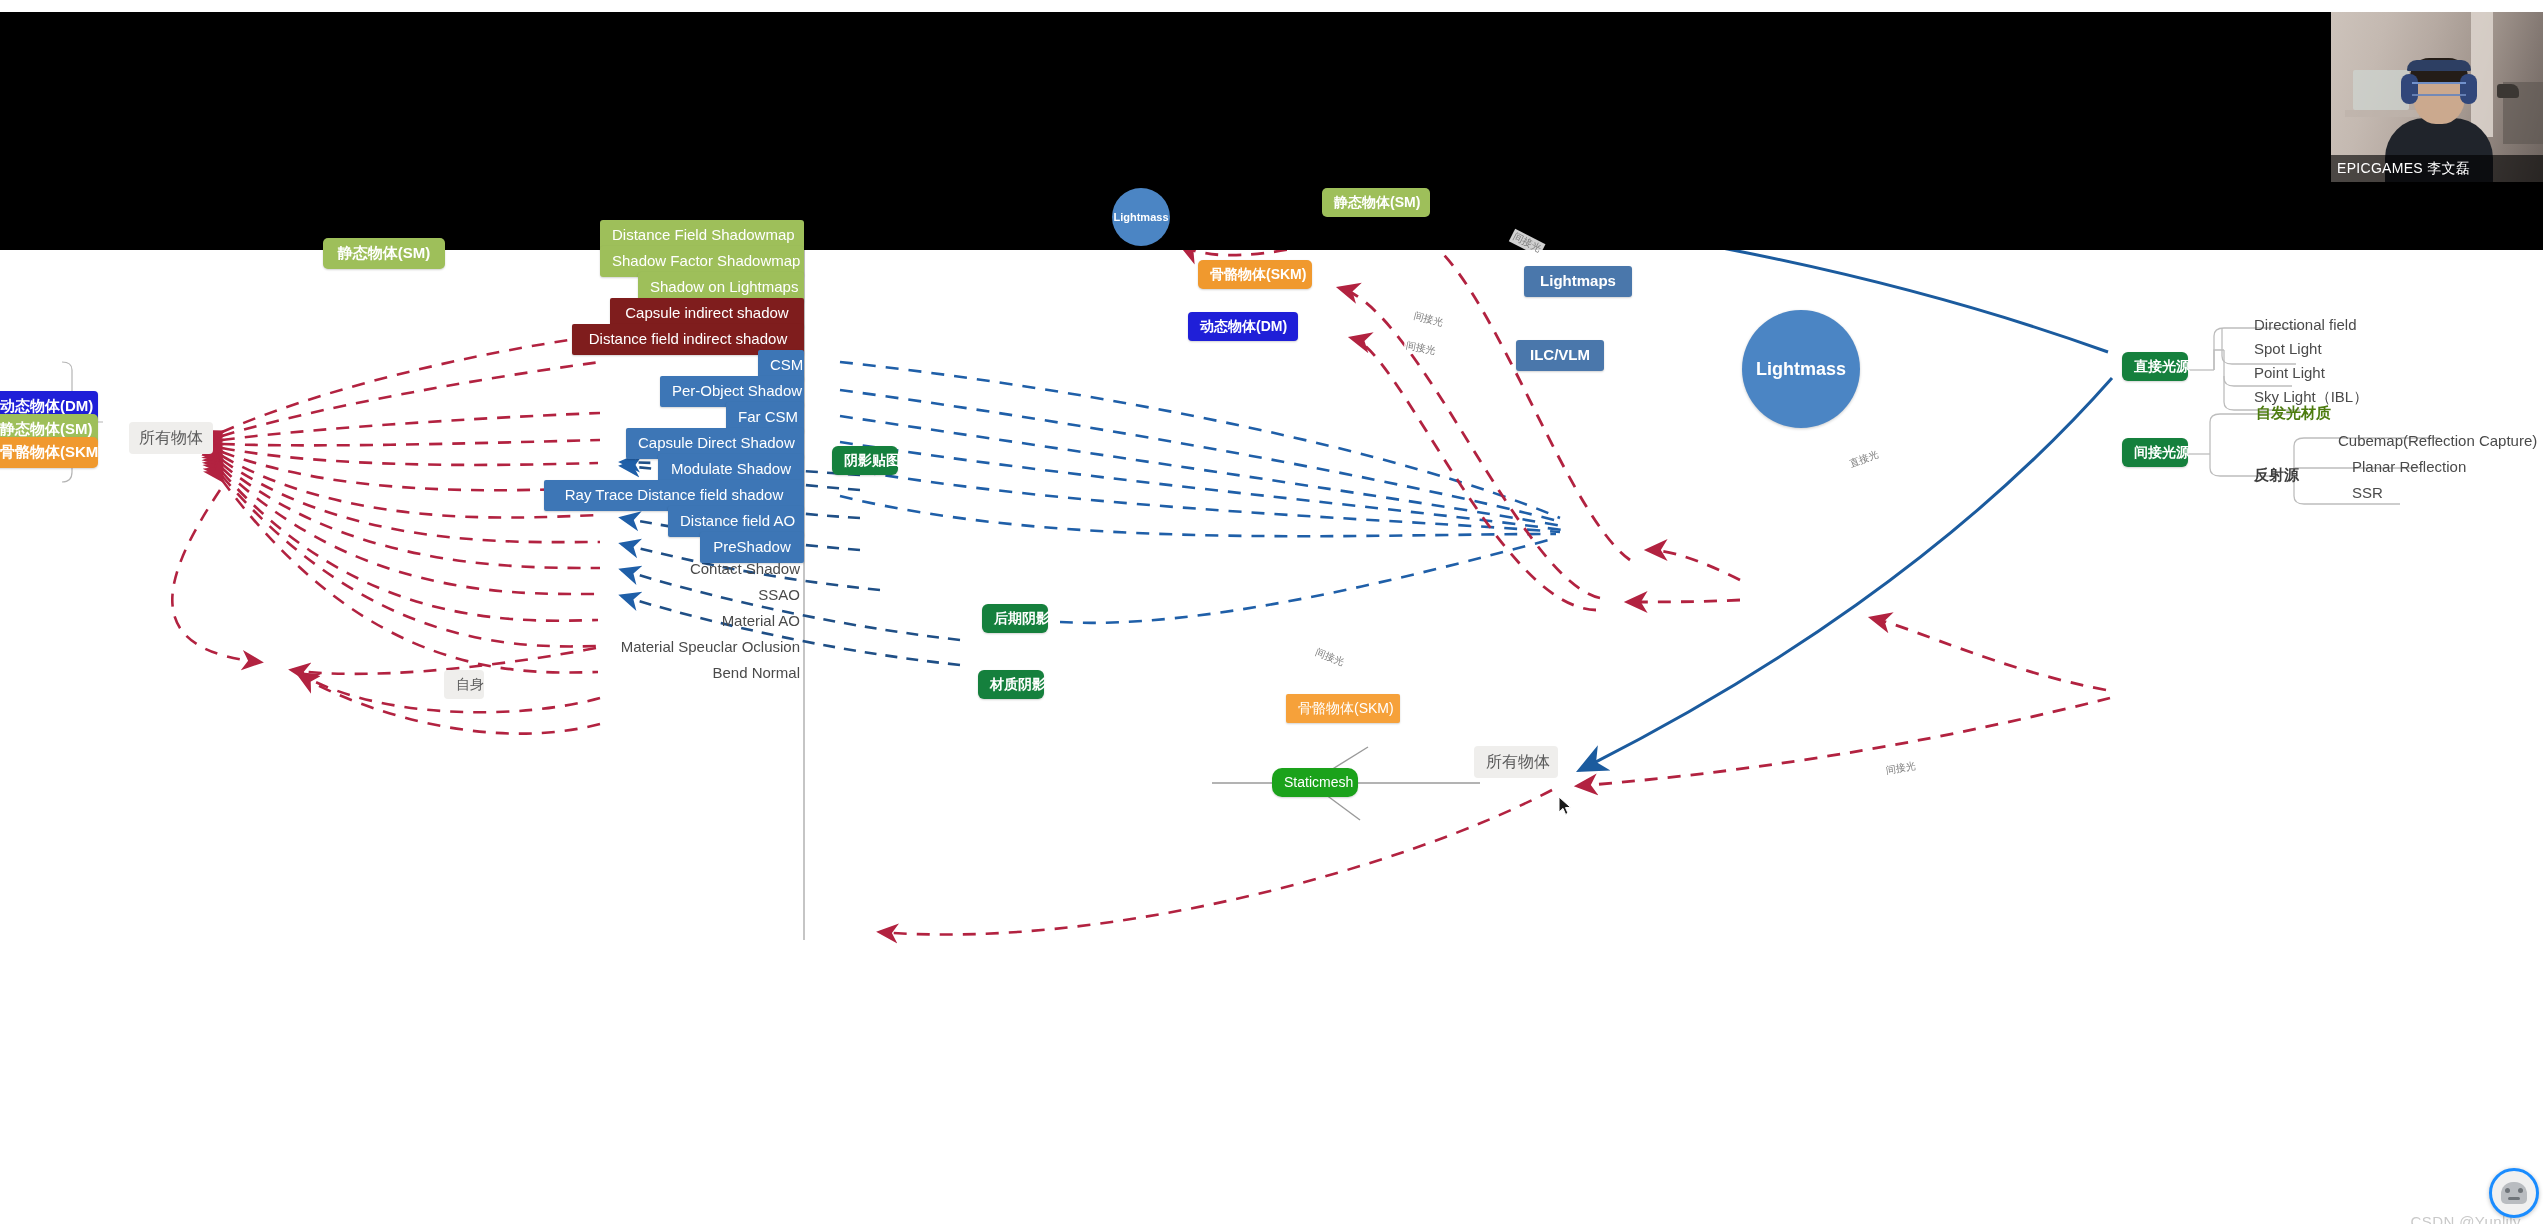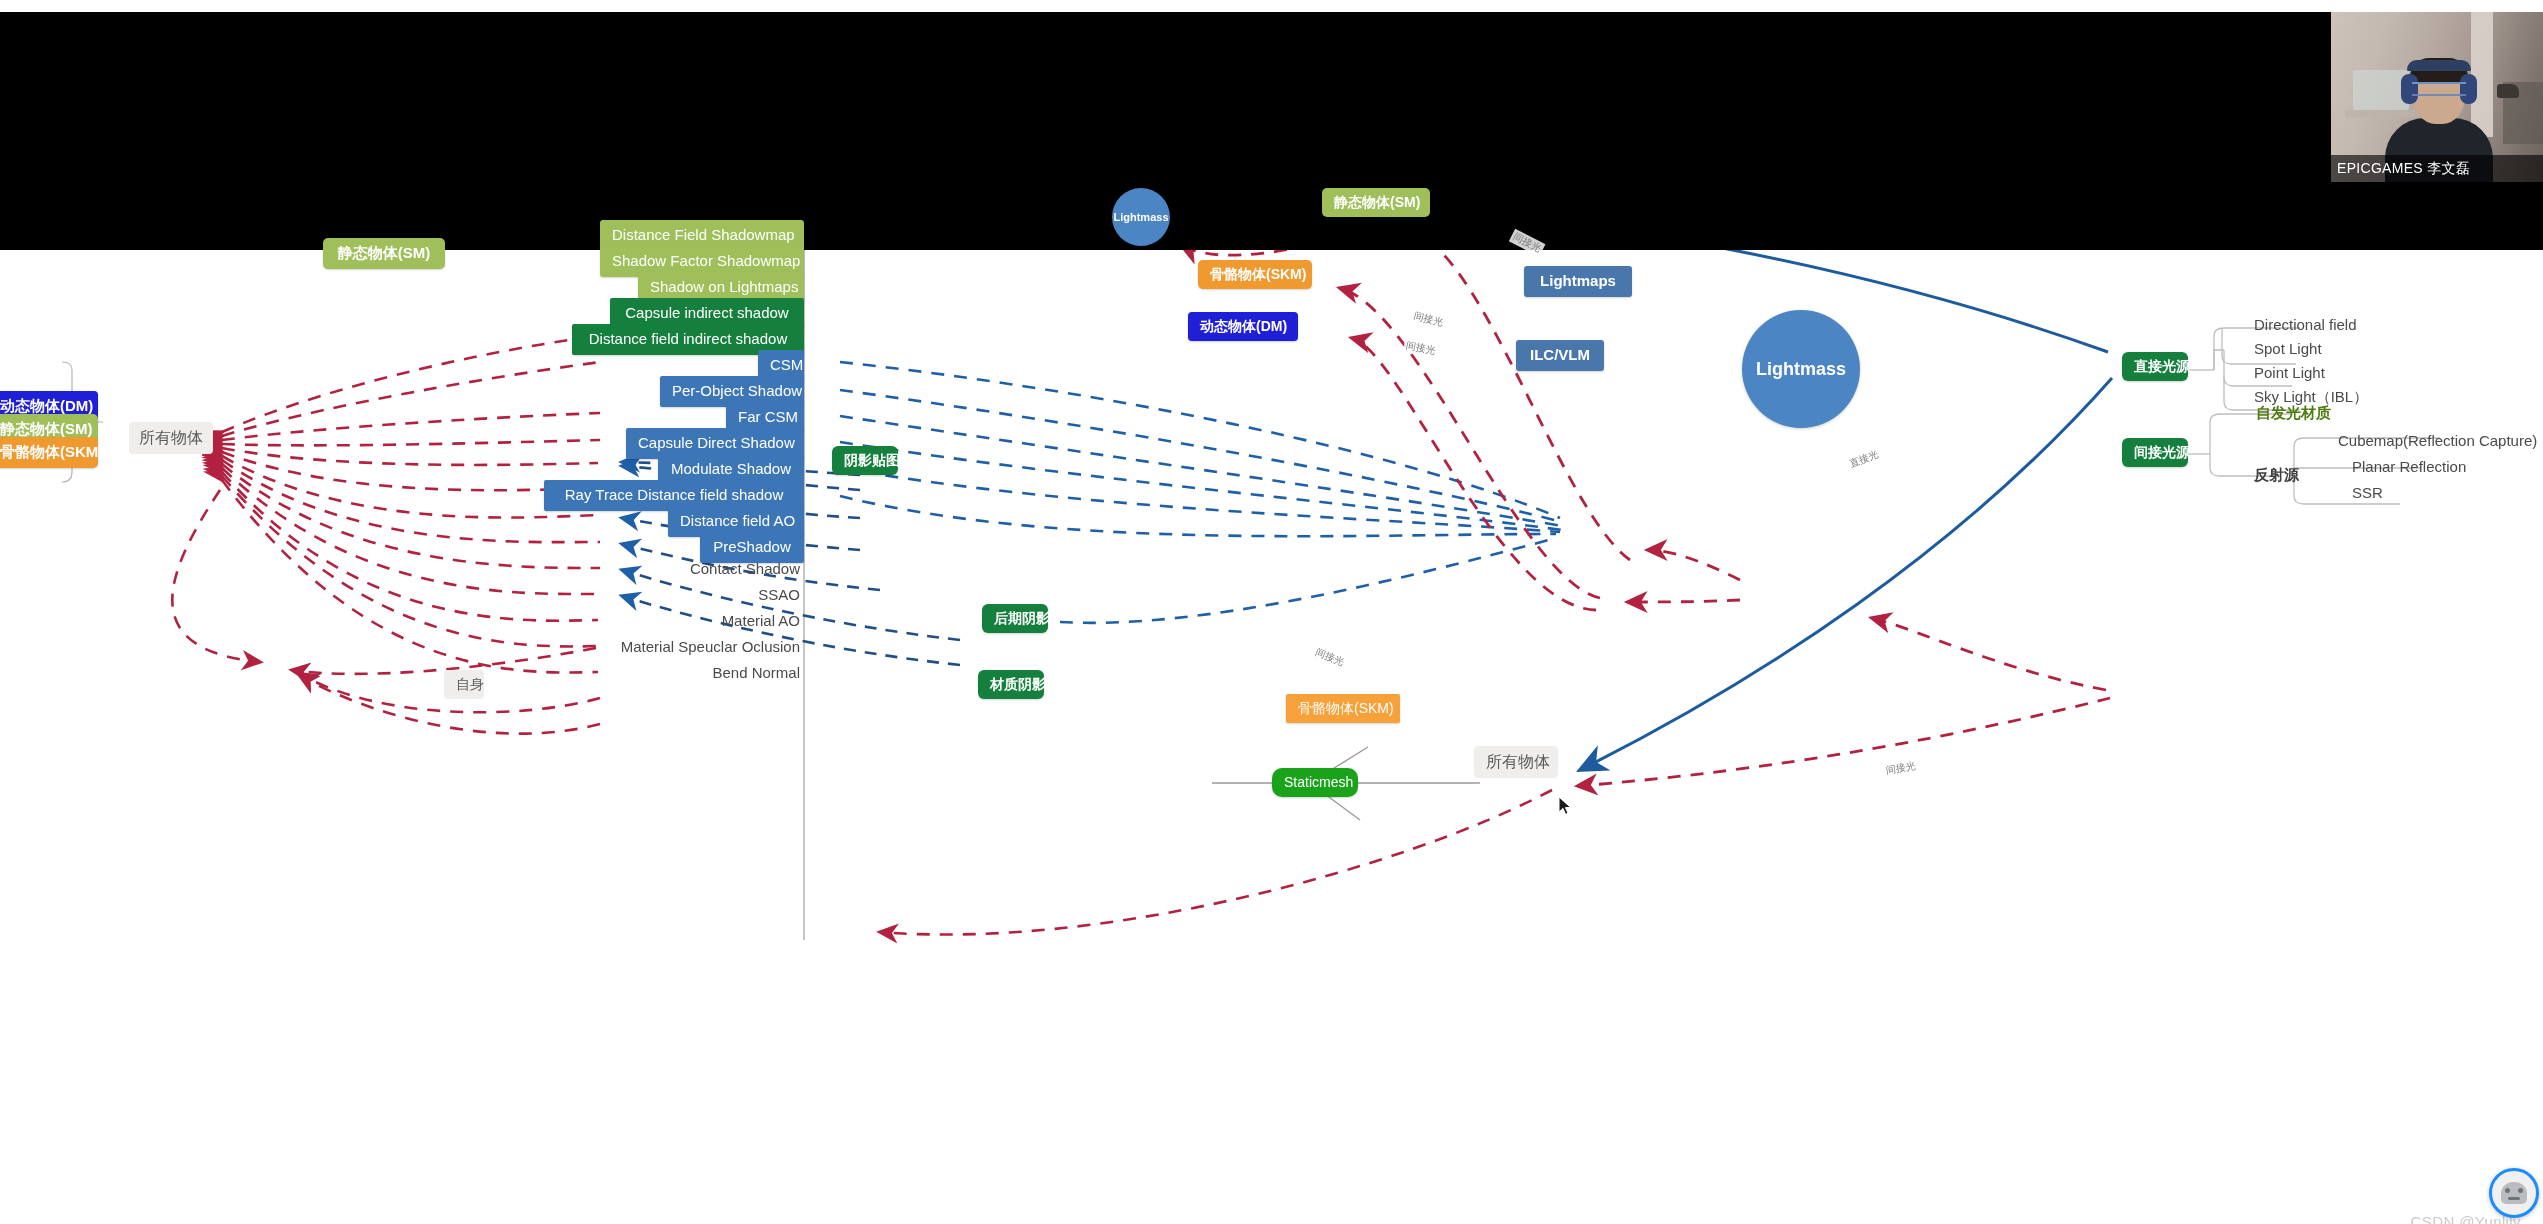--- a/index.html
+++ b/index.html
@@ -51,21 +51,21 @@
     border-radius:5px;color:#fff;font-size:15px;line-height:1.1;
     padding:7px 12px;text-align:center;font-weight:700;
     box-shadow:0 1px 2px rgba(0,0,0,.18);
   }
   .chip.green{background:#9ebf5a;}
   .chip.greenflat{background:#9ebf5a;border-radius:3px;font-weight:500;}
   .chip.orange{background:#f0992e;}
   .chip.orangeflat{background:#f6a13a;border-radius:2px;font-weight:500;color:#fff;}
   .chip.blue{background:#1f1fd8;border-radius:4px;}
   .chip.steel{background:#3d76b6;border-radius:2px;font-weight:500;}
-  .chip.purple{background:#15803d;border-radius:2px;font-weight:500;}
+  .chip.purple{background:#7f1d1d;border-radius:2px;font-weight:500;}
   .chip.gray{background:#15803d;border-radius:6px;font-weight:600;}
   .chip.emerald{background:#1ba21b;border-radius:10px;font-weight:500;}
   .chip.softgray{background:#efeeec;color:#5c5c5c;border-radius:4px;font-weight:500;box-shadow:none;}
   .chip.lmaps{background:#4a77ab;border-radius:3px;font-weight:600;}
   .chip.ilc{background:#4a77ab;border-radius:3px;font-weight:600;}
 
   .circlenode{
     border-radius:50%;background:#4b85c4;color:#fff;display:flex;
     align-items:center;justify-content:center;font-weight:600;
     box-shadow:0 1px 3px rgba(0,0,0,.2);

